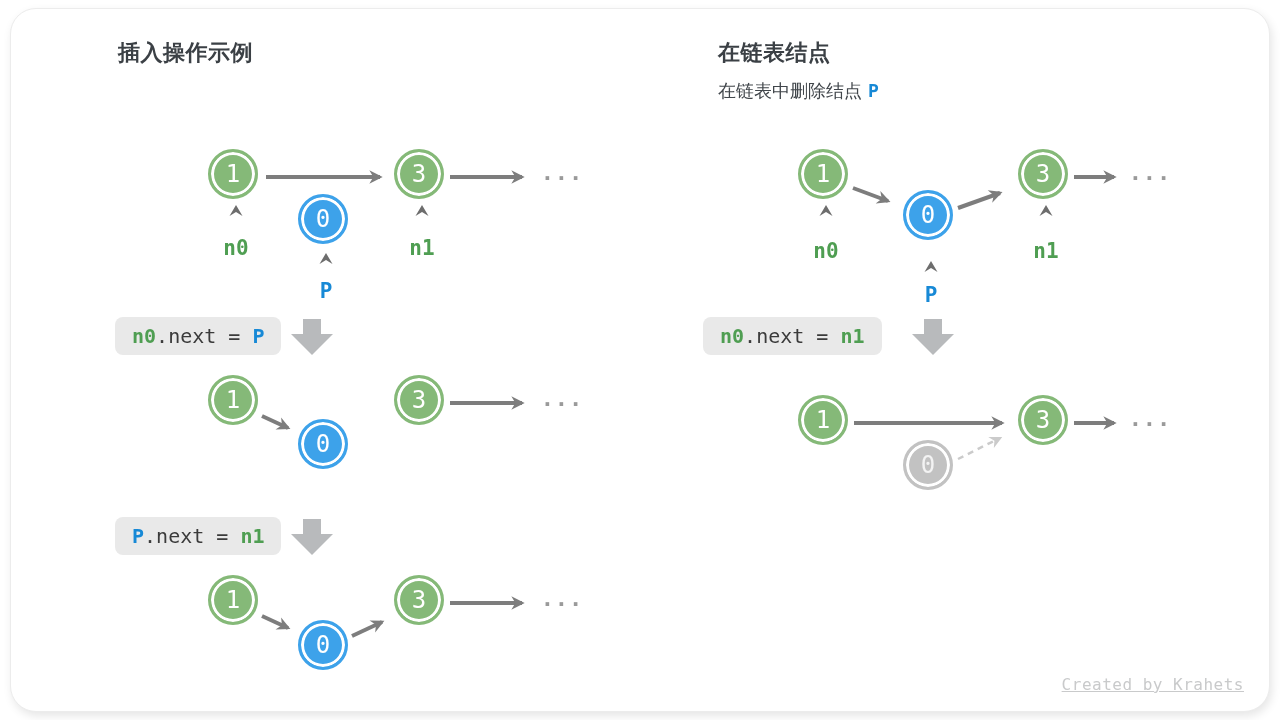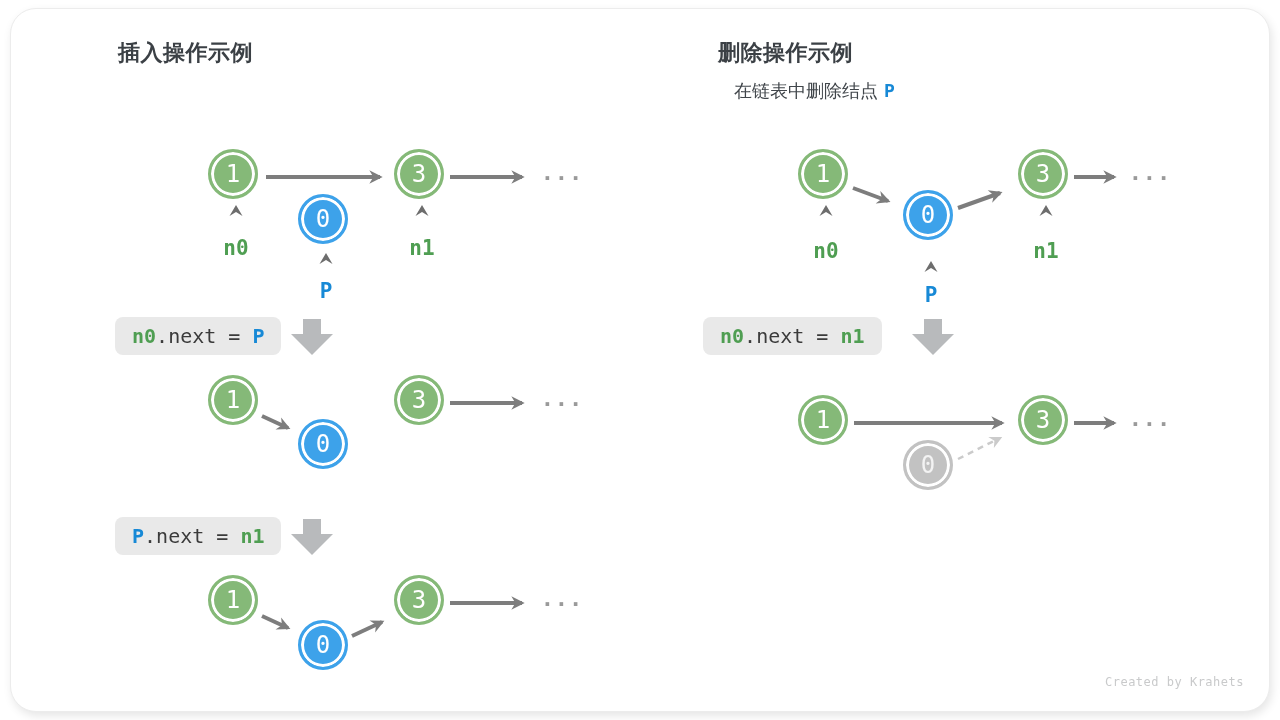--- a/index.html
+++ b/index.html
@@ -34,21 +34,21 @@
           line-height:22px; letter-spacing:1px; }
 
   .chip { position:absolute; height:38px; display:flex; align-items:center;
           background:#e9e9e9; border-radius:8px; padding:0 17px; white-space:pre;
           font-family:"DejaVu Sans Mono", monospace; font-size:20px; color:#3b3b3b; }
   .chip .tok { font-weight:bold; }
 
   .blockarrow { position:absolute; }
 
   .watermark { position:absolute; right:36px; top:675px; color:#c9cacb;
-               font-family:"DejaVu Sans Mono", monospace; font-size:12px; letter-spacing:0.5px; }
+               font-family:"DejaVu Sans Mono", monospace; font-size:16px; letter-spacing:0.5px;text-decoration:underline; }
 </style>
 </head>
 <body>
 
 <div class="canvas">
   <div class="card"></div>
 
   <svg class="arrows" viewBox="0 0 1280 720">
     <defs>
       <marker id="ah" viewBox="0 0 12 12" refX="9" refY="6" markerWidth="4" markerHeight="4" orient="auto-start-reverse">
@@ -118,22 +118,22 @@
   <svg class="blockarrow" style="left:291px;top:519px" width="42" height="36">
     <rect x="12" y="0" width="18" height="16" fill="#b8babc"></rect>
       <polygon points="0,15 42,15 21,36" fill="#b8babc"></polygon>
   </svg>
 
   <div class="node green" style="left:208px;top:575px">1</div>
   <div class="node blue" style="left:298px;top:620px">0</div>
   <div class="node green" style="left:394px;top:575px">3</div>
   <div class="dots" style="left:537px;top:588px">...</div>
 
-  <div class="title" style="left:718px;top:38px">删除操作示例</div>
-  <div class="subtitle" style="left:734px;top:79px">
+  <div class="title" style="left:718px;top:38px">在链表结点</div>
+  <div class="subtitle" style="left:718px;top:79px">
     <span>在链表中删除结点</span><span class="tok blue-t">P</span>
   </div>
 
   <div class="node green" style="left:798px;top:149px">1</div>
   <div class="node blue" style="left:903px;top:190px">0</div>
   <div class="node green" style="left:1018px;top:149px">3</div>
   <svg class="caret" style="left:819px;top:205px" width="14" height="11">
       <polygon points="7,0 13.5,11 7,7 0.5,11" fill="#6d6d6d"></polygon>
     </svg>
   <svg class="caret" style="left:1039px;top:205px" width="14" height="11">

